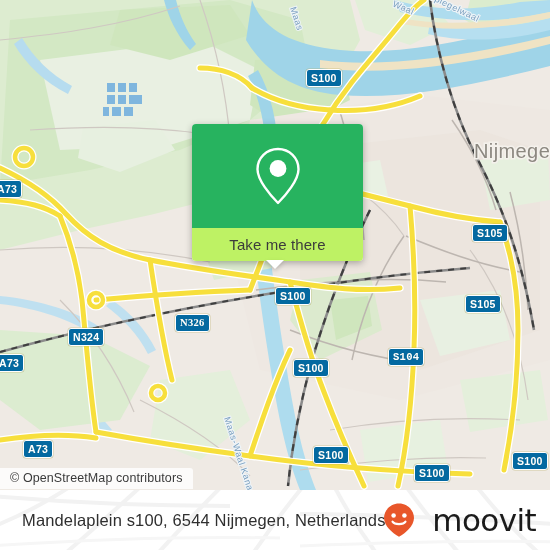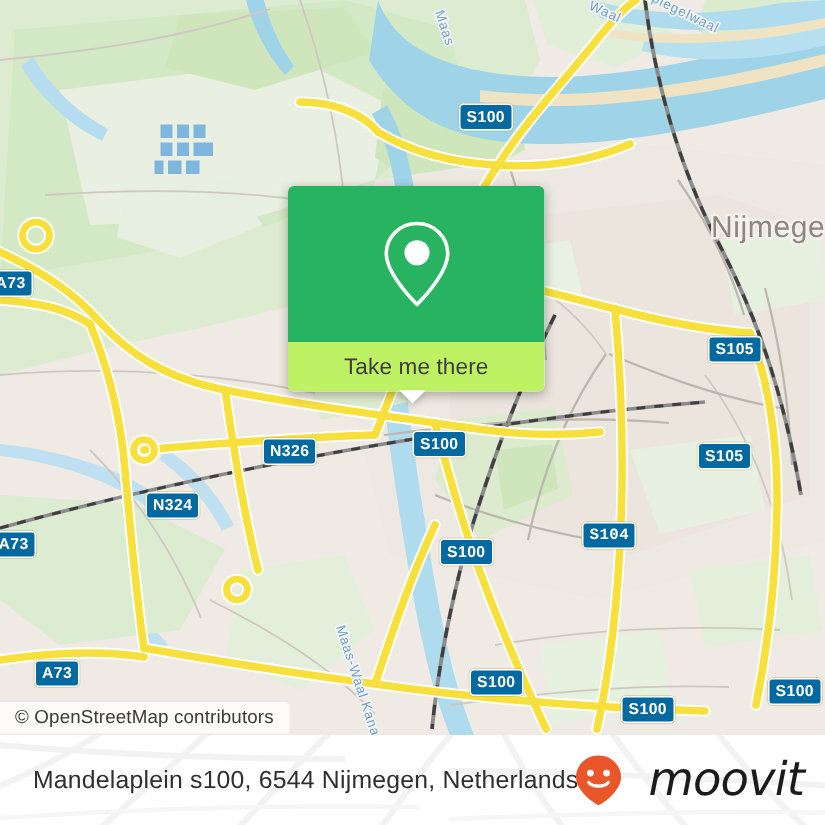--- a/index.html
+++ b/index.html
@@ -92,21 +92,21 @@
   .footer-watermark{position:absolute;left:0;top:-2px;width:550px;height:64px;opacity:1;}
   .footer-address{
     position:relative;z-index:2;
     margin-left:22px;
     font-size:16.5px;color:#2f2f2f;letter-spacing:.15px;
     white-space:nowrap;
   }
   .footer-brand{
     position:absolute;z-index:2;right:14px;top:50%;
     transform:translateY(-50%);
-    display:flex;align-items:flex-start;gap:16px;font-style:italic;
+    display:flex;align-items:flex-start;gap:16px;
   }
   .brand-word{
     font-size:31px;color:#1b1b1b;letter-spacing:-.6px;
     font-family:"DejaVu Sans","Liberation Sans",sans-serif;
     font-weight:normal;
   }
 </style>
 </head>
 <body>
 
@@ -257,22 +257,22 @@
       <text class="water-label" transform="translate(428,-2) rotate(26)">Spiegelwaal</text>
       <text class="water-label" transform="translate(224,418) rotate(72)">Maas-Waal Kanaal</text>
 
       <text class="city-label" x="474" y="158">Nijmegen</text>
     </svg>
 
     <div class="shield" style="left:306px;top:69px;">S100</div>
     <div class="shield" style="left:472px;top:224px;">S105</div>
     <div class="shield" style="left:275px;top:287px;">S100</div>
     <div class="shield" style="left:465px;top:295px;">S105</div>
-    <div class="shield" style="left:175px;top:292px;">N326</div>
-    <div class="shield" style="left:97px;top:328px;">N324</div>
+    <div class="shield" style="left:175px;top:314px;font-family:Liberation Serif, serif;">N326</div>
+    <div class="shield" style="left:68px;top:328px;">N324</div>
     <div class="shield" style="left:-6px;top:354px;">A73</div>
     <div class="shield" style="left:293px;top:359px;">S100</div>
     <div class="shield" style="left:388px;top:348px;font-family:Liberation Mono, monospace;">S104</div>
     <div class="shield" style="left:23px;top:440px;">A73</div>
     <div class="shield" style="left:313px;top:446px;">S100</div>
     <div class="shield" style="left:512px;top:452px;">S100</div>
     <div class="shield" style="left:414px;top:464px;">S100</div>
     <div class="shield" style="left:-8px;top:180px;">A73</div>
 
     <div class="callout">

